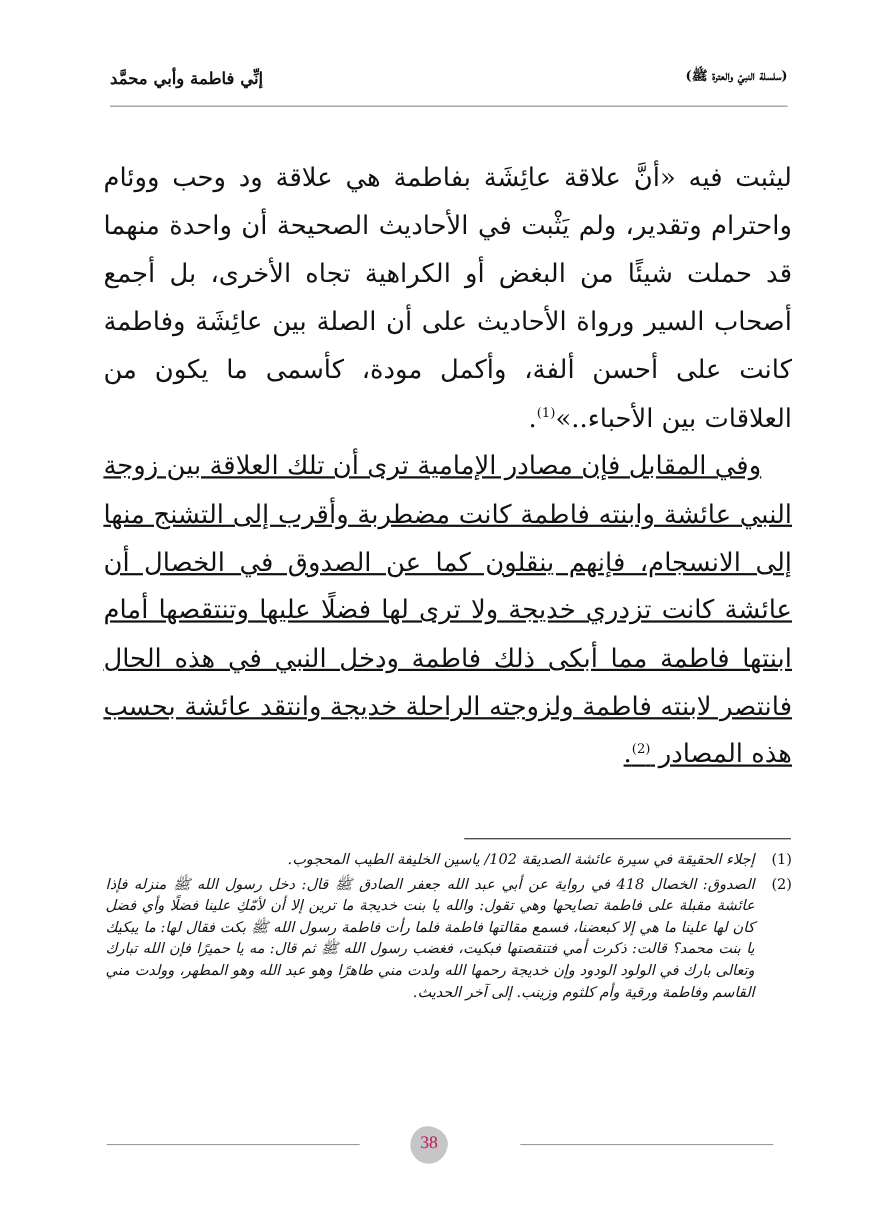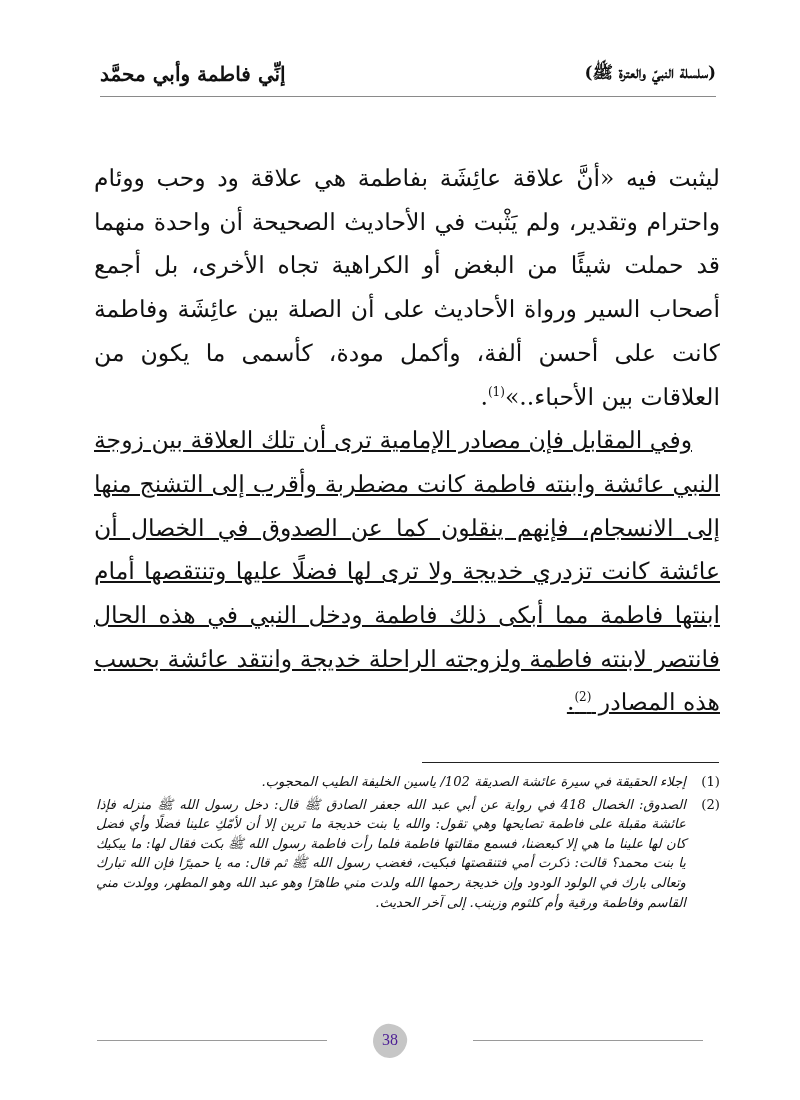--- a/index.html
+++ b/index.html
@@ -20,29 +20,29 @@
     top: 56px;
     left: 100px;
     width: 616px;
     height: 40px;
     direction: rtl;
   }
   .header-series {
     position: absolute;
     right: 0;
     top: 6px;
-    font-size: 17px;
+    font-size: 12px;
     font-weight: bold;
     white-space: nowrap;
   }
   .header-book {
     position: absolute;
     left: 0;
     top: 6px;
-    font-size: 20px;
+    font-size: 15px;
     font-weight: bold;
     white-space: nowrap;
   }
   .header-rule {
     position: absolute;
     top: 96px;
     left: 100px;
     width: 616px;
     height: 0;
     border-top: 1.5px solid #8a8a8a;
@@ -50,21 +50,20 @@
   .body-text {
     position: absolute;
     top: 140px;
     left: 94px;
     width: 626px;
     direction: rtl;
     text-align: justify;
     text-align-last: right;
     font-size: 23.5px;
     line-height: 43.7px;
-    margin-top: 17px;
   }
   .body-text p {
     margin: 0;
   }
   .body-text p.indent {
     text-indent: 28px;
     text-decoration: underline;
   }
   .fn-ref {
     font-size: 12px;
@@ -136,21 +135,21 @@
     transform: rotate(8deg);
   }
   .page-number {
     position: absolute;
     top: 11px;
     left: 276px;
     width: 34px;
     text-align: center;
     font-family: "Liberation Serif", serif;
     font-size: 16px;
-    color: #4c1d95;
+    color: #be185d;
   }
 </style>
 </head>
 <body>
 
 <div class="page-header">
   <span class="header-series">(سلسلة النبيّ والعترة ﷺ)</span>
   <span class="header-book">إنِّي فاطمة وأبي محمَّد</span>
 </div>
 <div class="header-rule"></div>

